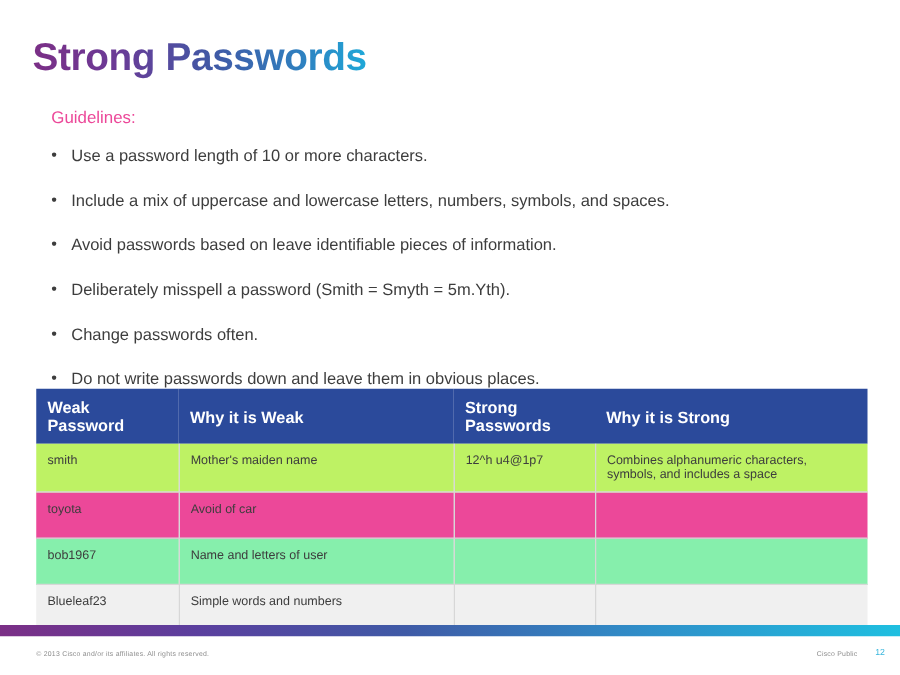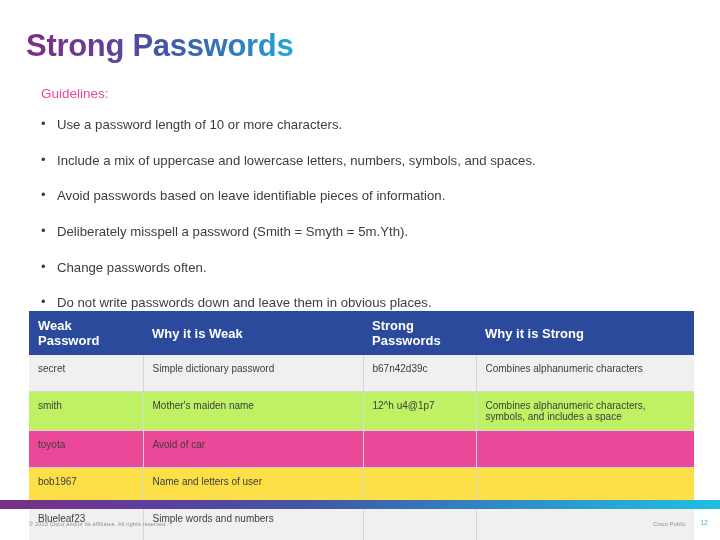--- a/index.html
+++ b/index.html
@@ -93,21 +93,21 @@
     border-bottom: 1px solid #d7d7d7;
     border-right: 1px solid #d7d7d7;
     height: 20px;
   }
   table.pwtable td:last-child {
     border-right: none;
   }
   table.pwtable tr.r0 td { background: #f0f0f0; }
   table.pwtable tr.r1 td { background: #bef264; }
   table.pwtable tr.r2 td { background: #ec4899; }
-  table.pwtable tr.r3 td { background: #fde047; }
+  table.pwtable tr.r3 td { background: #86efac; }
   table.pwtable tr.r4 td { background: #f0f0f0; }
   .col1 { width: 114px; }
   .col2 { width: 220px; }
   .col3 { width: 113px; }
   .col4 { width: 218px; }
   .footer-bar {
     position: absolute;
     left: 0;
     top: 500px;
     width: 720px;
@@ -183,26 +183,20 @@
     </colgroup>
     <thead>
       <tr>
         <th>Weak Password</th>
         <th>Why it is Weak</th>
         <th>Strong Passwords</th>
         <th>Why it is Strong</th>
       </tr>
     </thead>
     <tbody>
-      <tr class="r0">
-        <td>secret</td>
-        <td>Simple dictionary password</td>
-        <td>b67n42d39c</td>
-        <td>Combines alphanumeric characters</td>
-      </tr>
       <tr class="r1">
         <td>smith</td>
         <td>Mother's maiden name</td>
         <td>12^h u4@1p7</td>
         <td>Combines alphanumeric characters, symbols, and includes a space</td>
       </tr>
       <tr class="r2">
         <td>toyota</td>
         <td>Avoid of car</td>
         <td></td>

